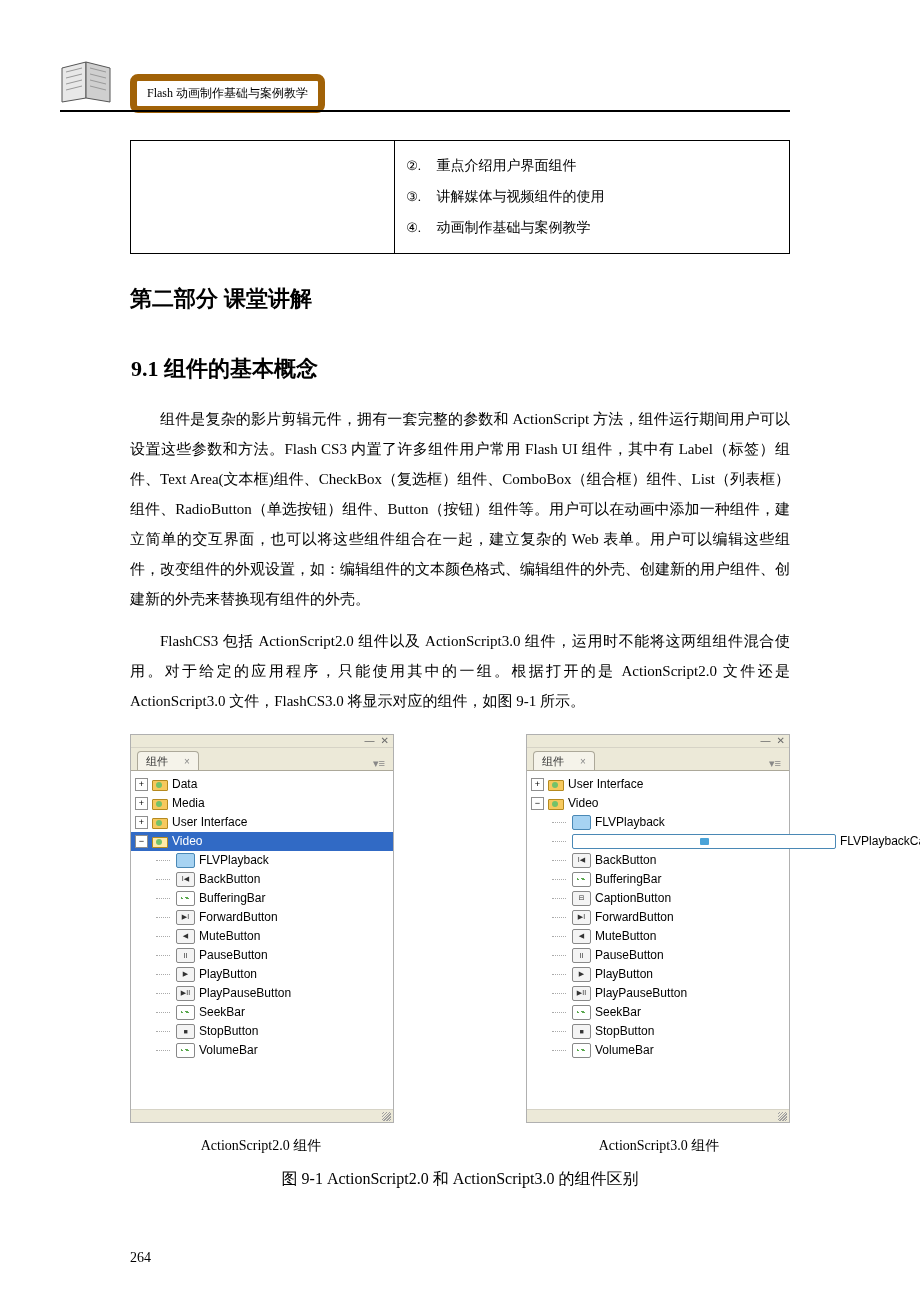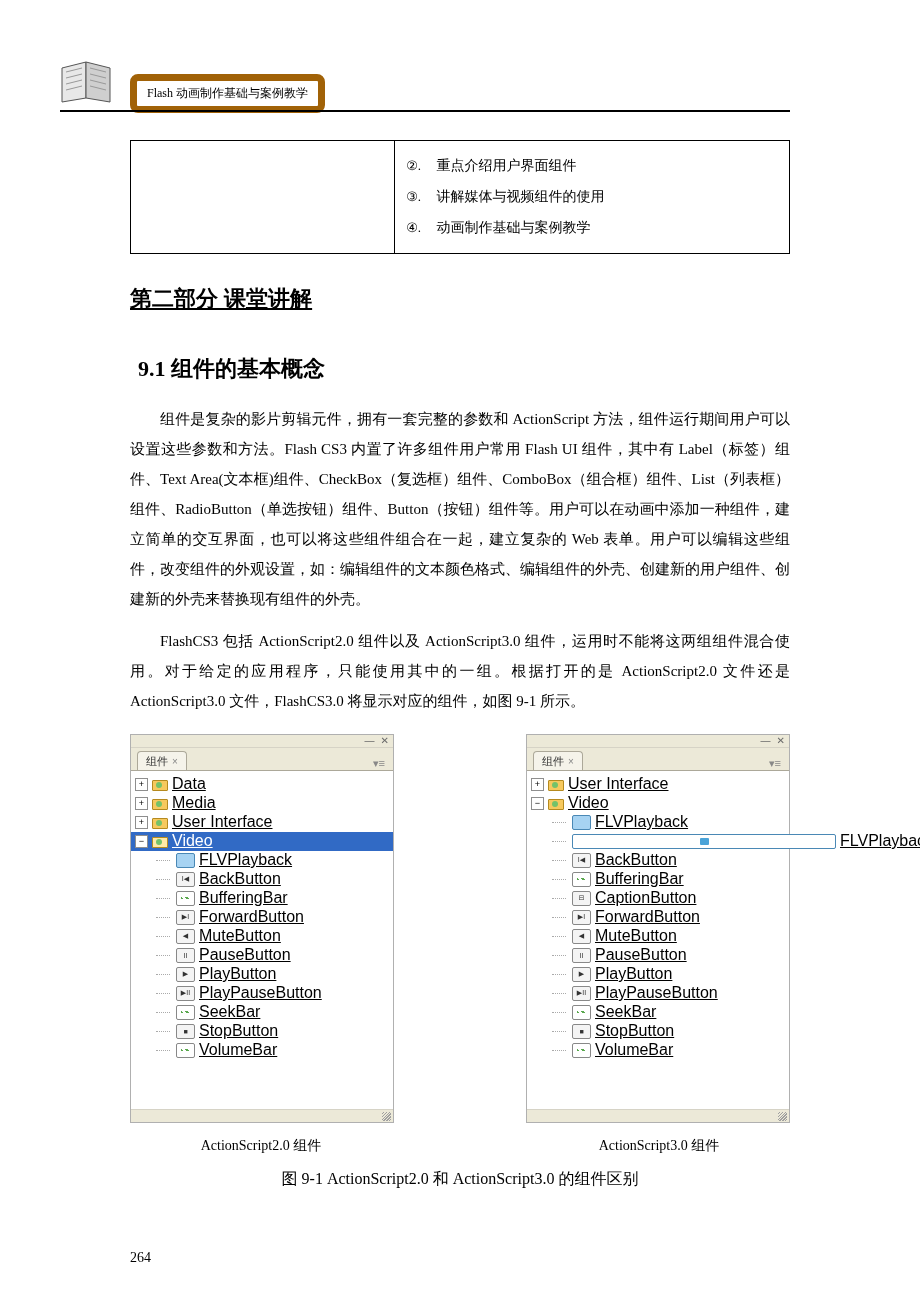--- a/index.html
+++ b/index.html
@@ -63,27 +63,26 @@
     width: 18px;
     text-align: center;
     font-size: 13px;
     margin-right: 14px;
   }
   h2.section-title {
     font-family: "SimHei","黑体",sans-serif;
     font-weight: bold;
     font-size: 22px;
     margin: 30px 0 10px 0;
-    text-decoration: underline;
   }
   h2.num-title {
     font-family: "Times New Roman","SimHei",sans-serif;
     font-weight: bold;
     font-size: 22px;
-    margin: 40px 0 20px 8px;
+    margin: 40px 0 20px 1px;
   }
   p.body {
     font-size: 15px;
     line-height: 2.0;
     text-align: justify;
     text-indent: 2em;
     margin: 12px 0 4px 0;
   }
   .figure-row {
     display: flex;
@@ -117,21 +116,21 @@
     height: 22px;
   }
   .panel-tab {
     background:#f5f3ea;
     border:1px solid #aca899;
     border-bottom:none;
     border-radius: 4px 4px 0 0;
     padding: 2px 8px 1px 8px;
     font-size: 11px;
     color:#333;
-    display:flex; align-items:center; gap:4px;
+    display:flex; align-items:center; gap:16px;
   }
   .panel-tab .xbtn { font-size:10px; color:#888; }
   .panel-menu { margin-left:auto; color:#888; font-size:11px; padding-right:2px;}
   .tree-area {
     background: #ffffff;
     border-top: 1px solid #aca899;
     padding: 4px 0;
     min-height: 330px;
     position: relative;
   }
@@ -194,21 +193,21 @@
     margin-right:4px;
     border:1px solid #888; border-radius:2px;
     background:#f4f4f4;
     font-size:7px; color:#333; flex-shrink:0;
   }
   .node-icon.flv { background:#a7d3f2; border-color:#4a88b5;}
   .node-icon.caption { background:#fff; border-color:#4a88b5;}
   .node-icon.caption::before{ content:""; width:9px; height:7px; background:#4aa3d8; border-radius:1px;}
   .node-icon.bar { background:#fff;}
   .node-icon.bar::before{ content:""; width:10px;height:2px;background:repeating-linear-gradient(45deg,#5aa84e,#5aa84e 2px,#fff 2px,#fff 4px);}
-  .tree-label { font-size:16px;text-decoration:underline; }
+  .tree-label { font-size:12px; }
   .panel-footer{
     height:12px;
     background:#ece9d8;
     border-top:1px solid #d6d3c6;
     position:relative;
   }
   .panel-footer::after{
     content:""; position:absolute; right:2px; bottom:1px;
     width:9px;height:9px;
     background: repeating-linear-gradient(135deg, transparent, transparent 1px, #a0a0a0 1px, #a0a0a0 2px);

